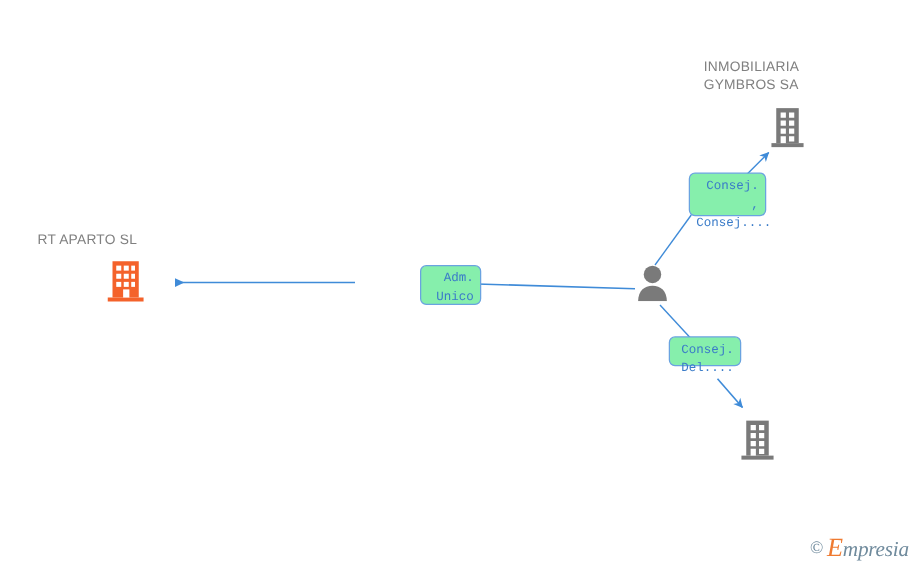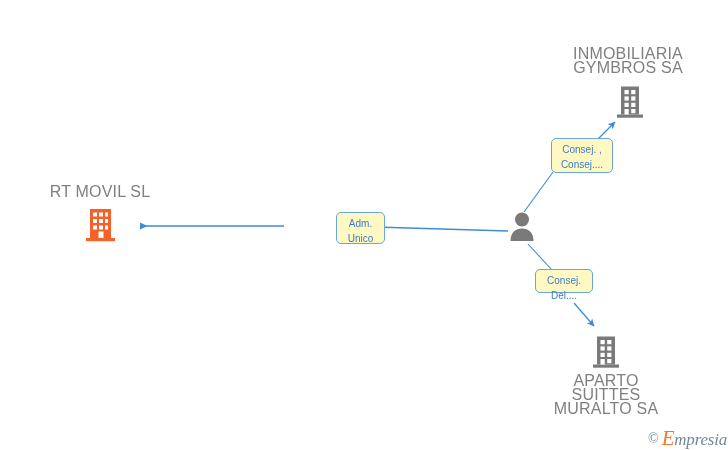--- a/index.html
+++ b/index.html
@@ -10,44 +10,44 @@
   #canvas {
     position: relative;
     width: 728px;
     height: 450px;
     background: #ffffff;
     overflow: hidden;
     font-family: "Liberation Sans", sans-serif;
   }
   .node-label {
     position: absolute;
-    text-align: center;
     color: #808080;
-    font-size: 16px;
+    font-size: 11px;
     line-height: 14px;
     letter-spacing: 0.2px;
     white-space: pre-line;
     user-select: none;
   }
   .icon-wrap {
     position: absolute;
   }
   .rel-box {
     position: absolute;
     border: 1px solid #6aa3e0;
     border-radius: 5px;
-    background: #fef9c3;
+    background: #86efac;
     color: #3a7bc8;
     font-size: 10px;
     line-height: 15px;
-    text-align: center;
+    text-align: right;
     padding: 3px 5px 4px 5px;
     box-sizing: border-box;
     white-space: pre-line;
     box-shadow: 0 0 0 0 transparent;
+    font-family: Liberation Mono, monospace;
   }
   svg.edges {
     position: absolute;
     left: 0;
     top: 0;
     width: 728px;
     height: 450px;
     pointer-events: none;
   }
   .watermark {
@@ -98,21 +98,21 @@
       <line x1="524" y1="212" x2="553" y2="172" stroke="#3f8bd8" stroke-width="1.1"></line>
       <line x1="597" y1="140" x2="615" y2="122" stroke="#3f8bd8" stroke-width="1.2" marker-end="url(#arrow-head)"></line>
     </g>
 
     <g>
       <line x1="528" y1="244" x2="552" y2="270" stroke="#3f8bd8" stroke-width="1.1"></line>
       <line x1="574" y1="303" x2="594" y2="326" stroke="#3f8bd8" stroke-width="1.3" marker-end="url(#arrow-head)"></line>
     </g>
   </svg>
 
-  <div class="node-label" style="left:30px; top:185px; width:140px;">RT MOVIL SL</div>
+  <div class="node-label" style="left:30px; top:185px; width:140px;">RT APARTO SL</div>
   <div class="icon-wrap" style="left:86px; top:208px;">
     <svg width="29" height="34" viewBox="0 0 29 34">
       <rect x="4" y="1" width="21" height="29" fill="#f4622b"></rect>
       <rect x="0" y="30" width="29" height="3.2" fill="#f4622b"></rect>
       <rect x="7" y="4.5" width="4" height="4" fill="#ffffff"></rect>
       <rect x="13" y="4.5" width="4" height="4" fill="#ffffff"></rect>
       <rect x="19" y="4.5" width="3" height="4" fill="#ffffff"></rect>
       <rect x="7" y="11" width="4" height="4" fill="#ffffff"></rect>
       <rect x="13" y="11" width="4" height="4" fill="#ffffff"></rect>
       <rect x="19" y="11" width="3" height="4" fill="#ffffff"></rect>
@@ -154,23 +154,20 @@
       <rect x="7.5" y="4" width="4.2" height="4.2" fill="#ffffff"></rect>
       <rect x="14.2" y="4" width="4.2" height="4.2" fill="#ffffff"></rect>
       <rect x="7.5" y="10.4" width="4.2" height="4.2" fill="#ffffff"></rect>
       <rect x="14.2" y="10.4" width="4.2" height="4.2" fill="#ffffff"></rect>
       <rect x="7.5" y="16.8" width="4.2" height="4.2" fill="#ffffff"></rect>
       <rect x="14.2" y="16.8" width="4.2" height="4.2" fill="#ffffff"></rect>
       <rect x="7.5" y="23" width="4.2" height="5.5" fill="#ffffff"></rect>
       <rect x="14.2" y="23" width="4.2" height="4.2" fill="#ffffff"></rect>
     </svg>
   </div>
-  <div class="node-label" style="left:541px; top:374px; width:130px;">APARTO
-SUITTES
-MURALTO SA</div>
 
   <div class="rel-box" style="left:288px; top:212px; width:49px; height:32px;margin-left:48px;">Adm.
 Unico</div>
 
   <div class="rel-box" style="left:551px; top:138px; width:62px; height:35px;">Consej. ,
 Consej....</div>
 
   <div class="rel-box" style="left:535px; top:269px; width:58px; height:24px;">Consej.
 Del....</div>
 

